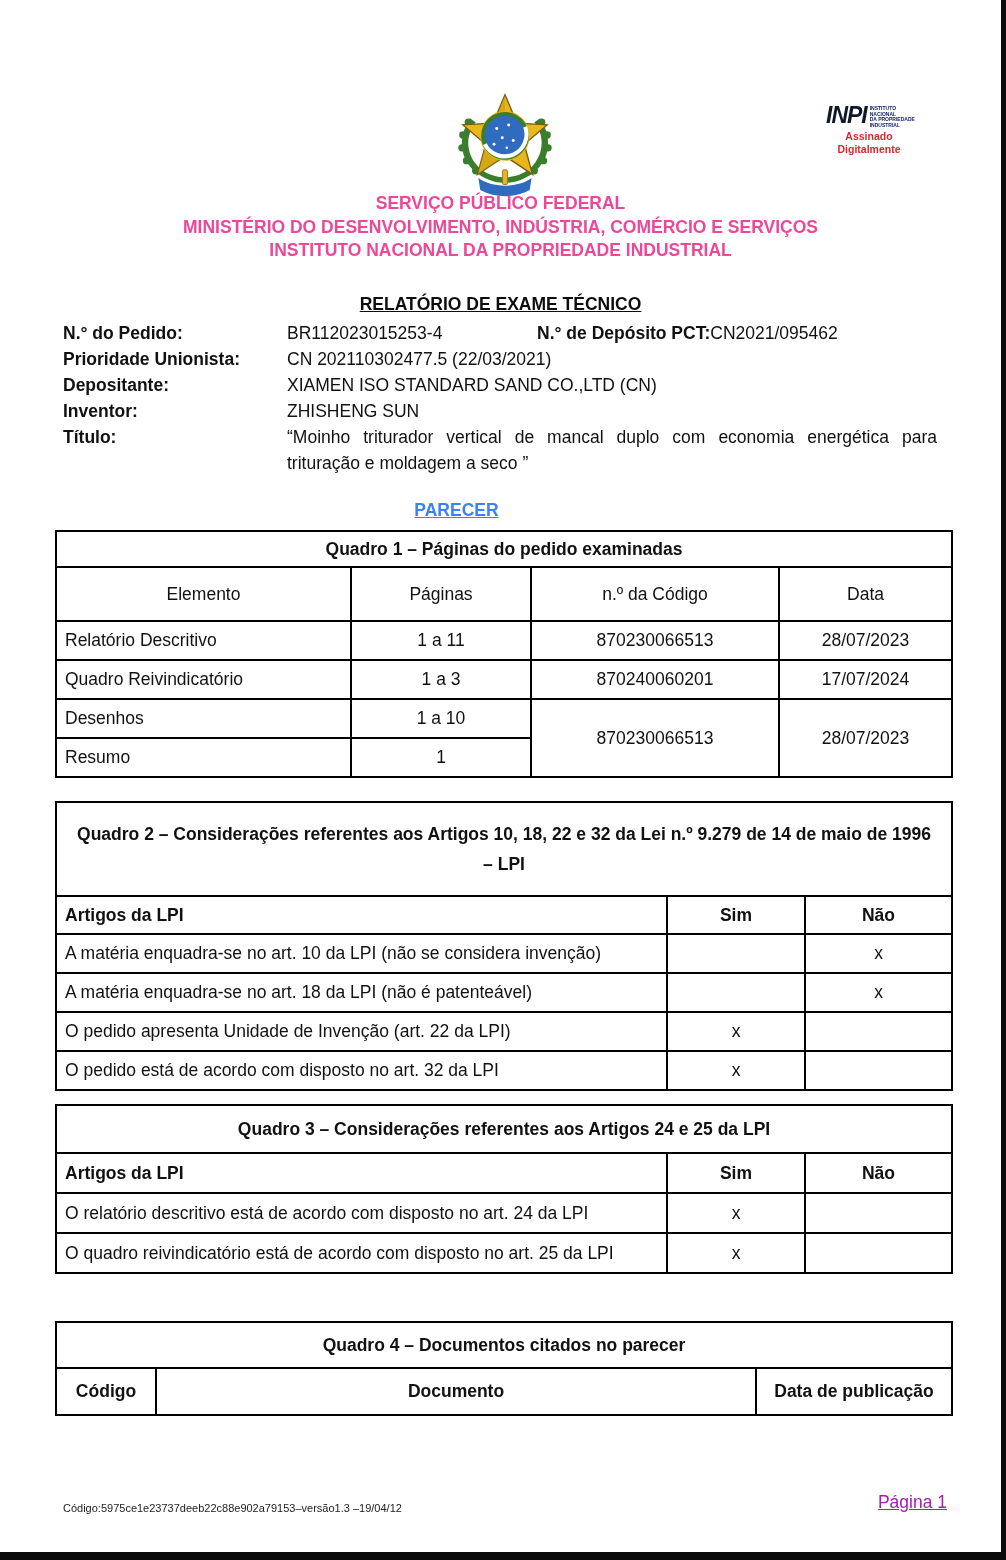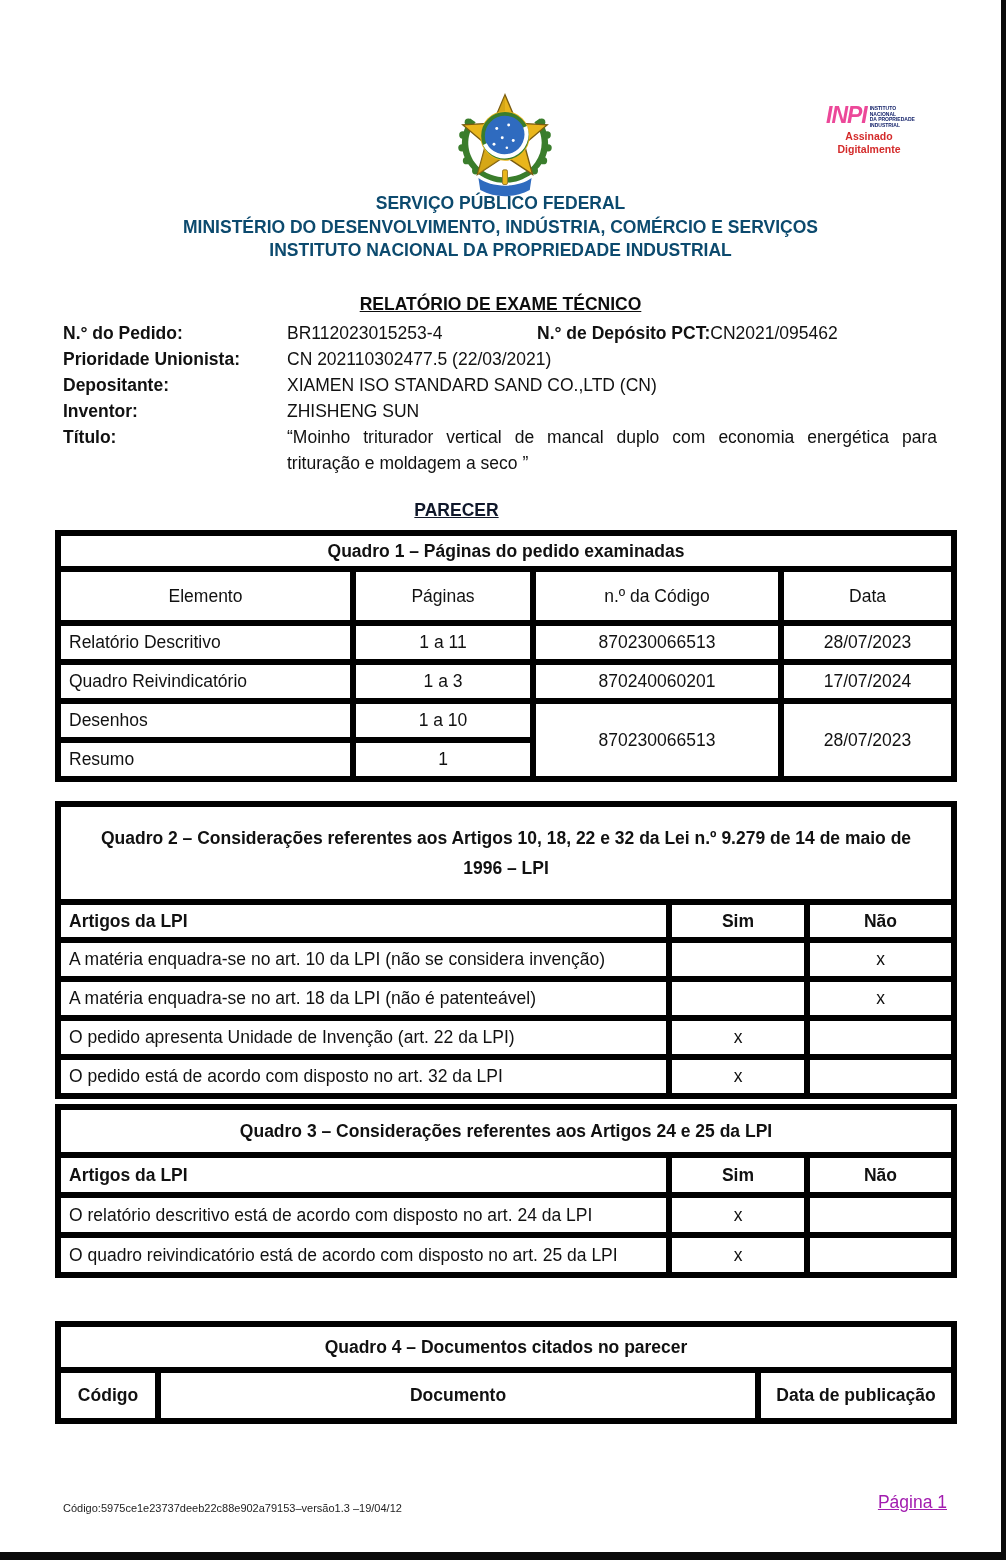--- a/index.html
+++ b/index.html
@@ -15,57 +15,57 @@
   .scan-edge-bottom{position:absolute;left:0;bottom:0;width:1006px;height:8px;background:#0a0a0a;}
 
   
   .arms{position:absolute;left:450px;top:90px;width:110px;height:112px;}
 
   
   .inpi{position:absolute;left:826px;top:104px;width:120px;}
   .inpi-top{display:flex;align-items:flex-start;}
   .inpi-acronym{
     font-weight:bold;font-style:italic;font-size:23px;line-height:22px;
-    color:#ec4899;letter-spacing:-1px;
+    color:#0f172a;letter-spacing:-1px;
   }
   .inpi-name{display:flex;flex-direction:column;margin-left:3px;margin-top:2px;}
   .inpi-name span{font-size:5px;line-height:5.5px;color:#16246b;font-weight:bold;letter-spacing:0;}
   .inpi-signed{margin-top:2px;text-align:center;width:86px;}
   .inpi-signed div{color:#d42b2b;font-weight:bold;font-size:10.5px;line-height:12.5px;}
 
   
   .hdr-text{position:absolute;left:0;top:192px;width:1001px;text-align:center;}
-  .hdr-text div{font-size:17.5px;font-weight:bold;line-height:23.5px;color:#0c4a6e;}
+  .hdr-text div{font-size:17.5px;font-weight:bold;line-height:23.5px;color:#ec4899;}
 
   .report-title{
     position:absolute;left:0;top:294px;width:1001px;text-align:center;
     font-size:17.5px;font-weight:bold;text-decoration:underline;color:#0d0d0d;
   }
 
   
   .fields{position:absolute;left:63px;top:320px;width:874px;font-size:17.5px;}
   .frow{display:flex;line-height:26px;}
   .flabel{width:224px;font-weight:bold;flex:none;}
   .fvalue{flex:1;}
   .pedido-val{width:250px;flex:none;display:inline-block;}
   .pct-label{font-weight:bold;}
   .titulo-val{width:650px;text-align:justify;line-height:26px;}
 
   .parecer{
     position:absolute;left:0;top:500px;width:913px;text-align:center;
-    font-size:17.5px;font-weight:bold;text-decoration:underline;color:#0f172a;
+    font-size:17.5px;font-weight:bold;text-decoration:underline;color:#3b82f6;
   }
 
   
   table.q{
     position:absolute;left:55px;border-collapse:collapse;width:896px;
     table-layout:fixed;font-size:17.5px;color:#111;
   }
   table.q td,table.q th{
-    border:6px solid #000000;text-align:center;vertical-align:middle;
+    border:2px solid #000000;text-align:center;vertical-align:middle;
     padding:2px 8px;font-weight:normal;overflow:hidden;
   }
   table.q .ttl{font-weight:bold;}
   table.q .bold{font-weight:bold;}
   table.q td.left{text-align:left;}
   .q1{top:530px;}
   .q1 .r-title{height:36px;}
   .q1 .r-head{height:54px;}
   .q1 .r-data{height:39px;}
   .q2{top:801px;}

